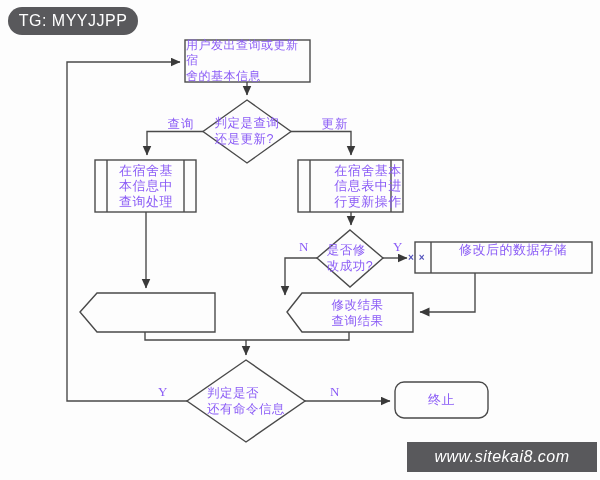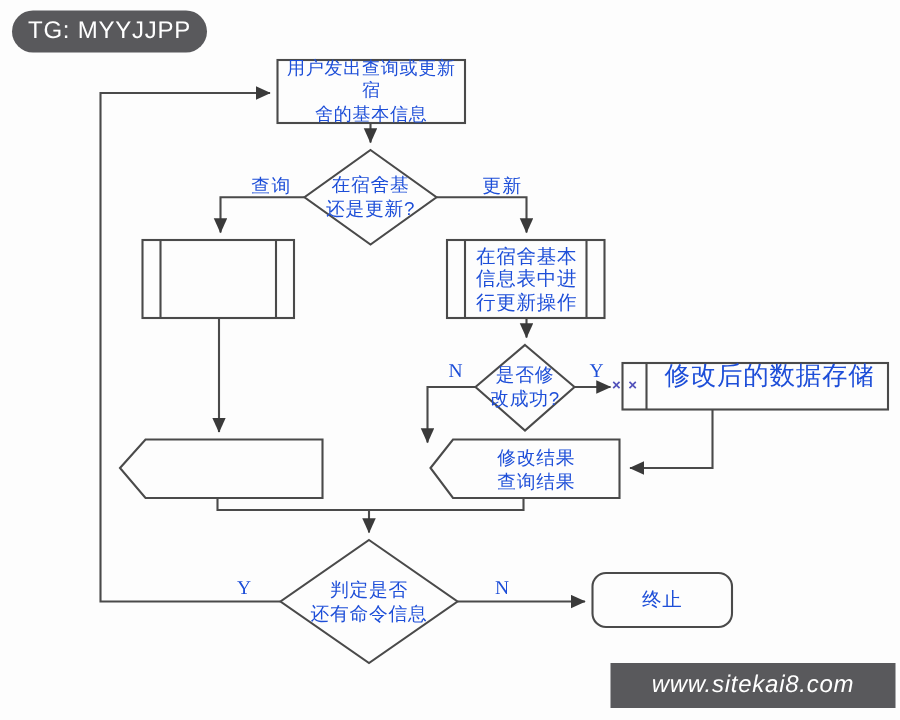--- a/index.html
+++ b/index.html
@@ -3,21 +3,21 @@
 <meta charset="utf-8">
 <style>
   html,body{margin:0;padding:0;background:#ffffff;}
   #screen{
     position:relative;width:600px;height:480px;background:#fdfdfd;overflow:hidden;
     font-family:"Liberation Sans","DejaVu Sans",sans-serif;
   }
   svg{position:absolute;left:0;top:0;}
   .label{
     position:absolute;display:flex;align-items:center;justify-content:center;
-    text-align:center;white-space:pre-line;color:#1d4ed8;
+    white-space:pre-line;color:#8b5cf6;
     font-size:12.5px;line-height:1.28;letter-spacing:0.5px;
   }
   .edge-cn{font-size:12.5px;letter-spacing:1px;}
   .edge-yn{font-family:"Liberation Serif","DejaVu Serif",serif;font-size:13px;}
   .bar{
     position:absolute;background:#59595c;color:#ffffff;
     display:flex;align-items:center;justify-content:center;
     font-size:16px;letter-spacing:0.5px;
   }
   .broken{
@@ -73,32 +73,35 @@
       <polygon points="80,312 97,293 215,293 215,332 97,332"></polygon>
       <polygon points="287,312 302,293 413,293 413,332 302,332"></polygon>
       <polygon points="246,360 305,401 246,442 187,401"></polygon>
       <rect x="395" y="382" width="93" height="36" rx="9" ry="9"></rect>
     </g>
   </svg>
 
   <div class="label" style="left:186px;top:42px;width:123px;height:38px;font-size:12px;">用户发出查询或更新宿
 舍的基本信息</div>
 
-  <div class="label" style="left:199px;top:106px;width:96px;height:50px;">在宿舍基
+  <div class="label" style="left:199px;top:106px;width:96px;height:50px;">判定是查询
 还是更新?</div>
 
+  <div class="label" style="left:107px;top:163px;width:78px;height:46px;font-size:13px;line-height:1.2;">在宿舍基
+本信息中
+查询处理</div>
 
-  <div class="label" style="left:310px;top:163px;width:82px;height:46px;font-size:13px;line-height:1.2;">在宿舍基本
+  <div class="label" style="left:310px;top:163px;width:82px;height:46px;font-size:13px;line-height:1.2;padding-left:17px;">在宿舍基本
 信息表中进
 行更新操作</div>
 
   <div class="label" style="left:317px;top:234px;width:66px;height:48px;">是否修
 改成功?</div>
 
-  <div class="label" style="left:434px;top:243px;width:158px;height:15px;font-size:17px;">修改后的数据存储</div>
+  <div class="label" style="left:434px;top:243px;width:158px;height:15px;font-size:13px;">修改后的数据存储</div>
 
   <div class="broken" style="left:408px;top:253px;">××</div>
 
 
   <div class="label" style="left:302px;top:296px;width:111px;height:34px;">修改结果
 查询结果</div>
 
   <div class="label" style="left:191px;top:377px;width:110px;height:48px;">判定是否
 还有命令信息</div>
 

